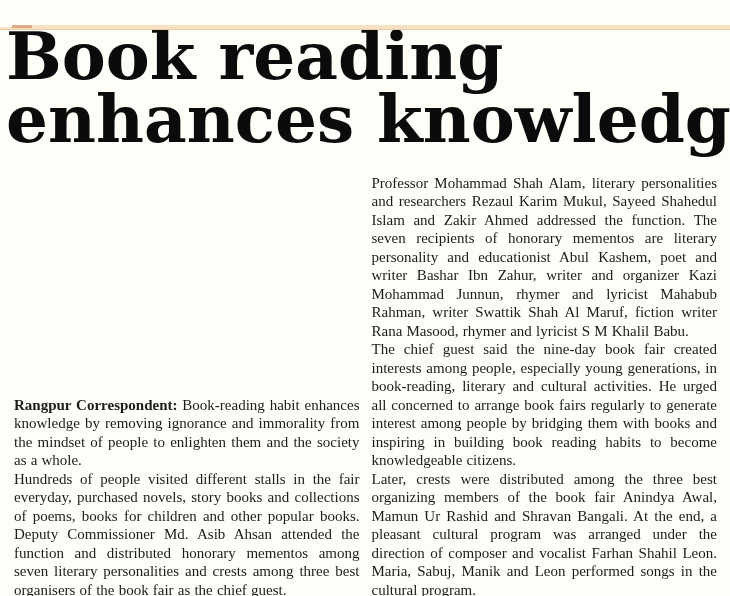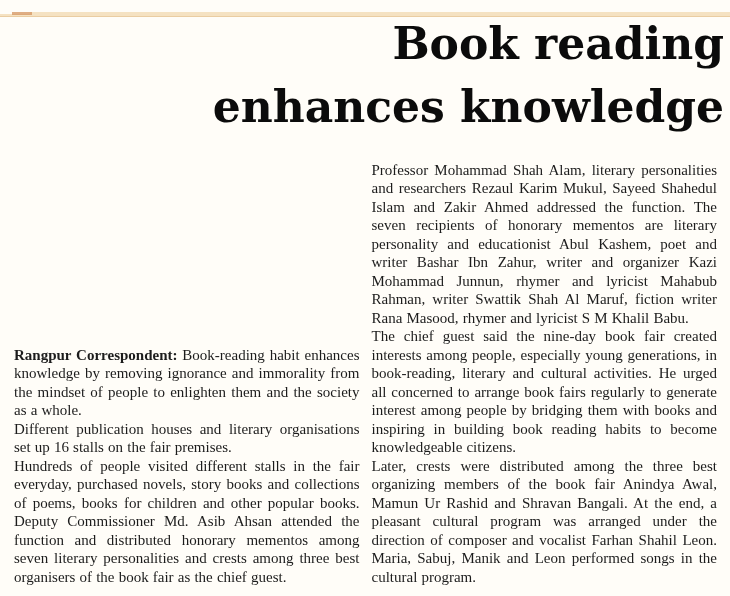--- a/index.html
+++ b/index.html
@@ -36,25 +36,25 @@
   }
   .top-left-mark {
     position: absolute;
     top: 0; left: 12px;
     width: 20px; height: 3px;
     background: #d79a66;
     opacity: .8;
   }
   
   .headline {
-    margin: 12px 6px 2px;
-    text-align: right;
+    margin: 25px 6px 2px;
+    text-align: left;
     font-family: "DejaVu Serif", serif;
     font-weight: bold;
-    font-size: 44px;
+    font-size: 66px;
     line-height: 63px;
     letter-spacing: 0px;
     color: #0b0b0b;
     white-space: nowrap;
   }
   .hl-line { display: block; }
   
   .body-cols {
     display: flex;
     gap: 12px;
@@ -88,21 +88,20 @@
 
   <h1 class="headline">
     <span class="hl-line">Book reading</span>
     <span class="hl-line">enhances knowledge</span>
   </h1>
 
   <div class="body-cols">
 
     <div class="col">
       <p class="para"><b class="lead">Rangpur Correspondent:</b> <span>Book-reading habit enhances knowledge by removing ignorance and immorality from the mindset of people to enlighten them and the society as a whole.</span></p>
-      <p class="para">Different publication houses and literary organisations set up 16 stalls on the fair premises.</p>
       <p class="para">Hundreds of people visited different stalls in the fair everyday, purchased novels, story books and collections of poems, books for children and other popular books. Deputy Commissioner Md. Asib Ahsan attended the function and distributed honorary mementos among seven literary personalities and crests among three best organisers of the book fair as the chief guest.</p>
     </div>
 
     <div class="col">
       <p class="para">Professor Mohammad Shah Alam, literary personalities and researchers Rezaul Karim Mukul, Sayeed Shahedul Islam and Zakir Ahmed addressed the function. The seven recipients of honorary mementos are literary personality and educationist Abul Kashem, poet and writer Bashar Ibn Zahur, writer and organizer Kazi Mohammad Junnun, rhymer and lyricist Mahabub Rahman, writer Swattik Shah Al Maruf, fiction writer Rana Masood, rhymer and lyricist S M Khalil Babu.</p>
       <p class="para">The chief guest said the nine-day book fair created interests among people, especially young generations, in book-reading, literary and cultural activities. He urged all concerned to arrange book fairs regularly to generate interest among people by bridging them with books and inspiring in building book reading habits to become knowledgeable citizens.</p>
       <p class="para">Later, crests were distributed among the three best organizing members of the book fair Anindya Awal, Mamun Ur Rashid and Shravan Bangali. At the end, a pleasant cultural program was arranged under the direction of composer and vocalist Farhan Shahil Leon. Maria, Sabuj, Manik and Leon performed songs in the cultural program.</p>
     </div>
 
   </div>

